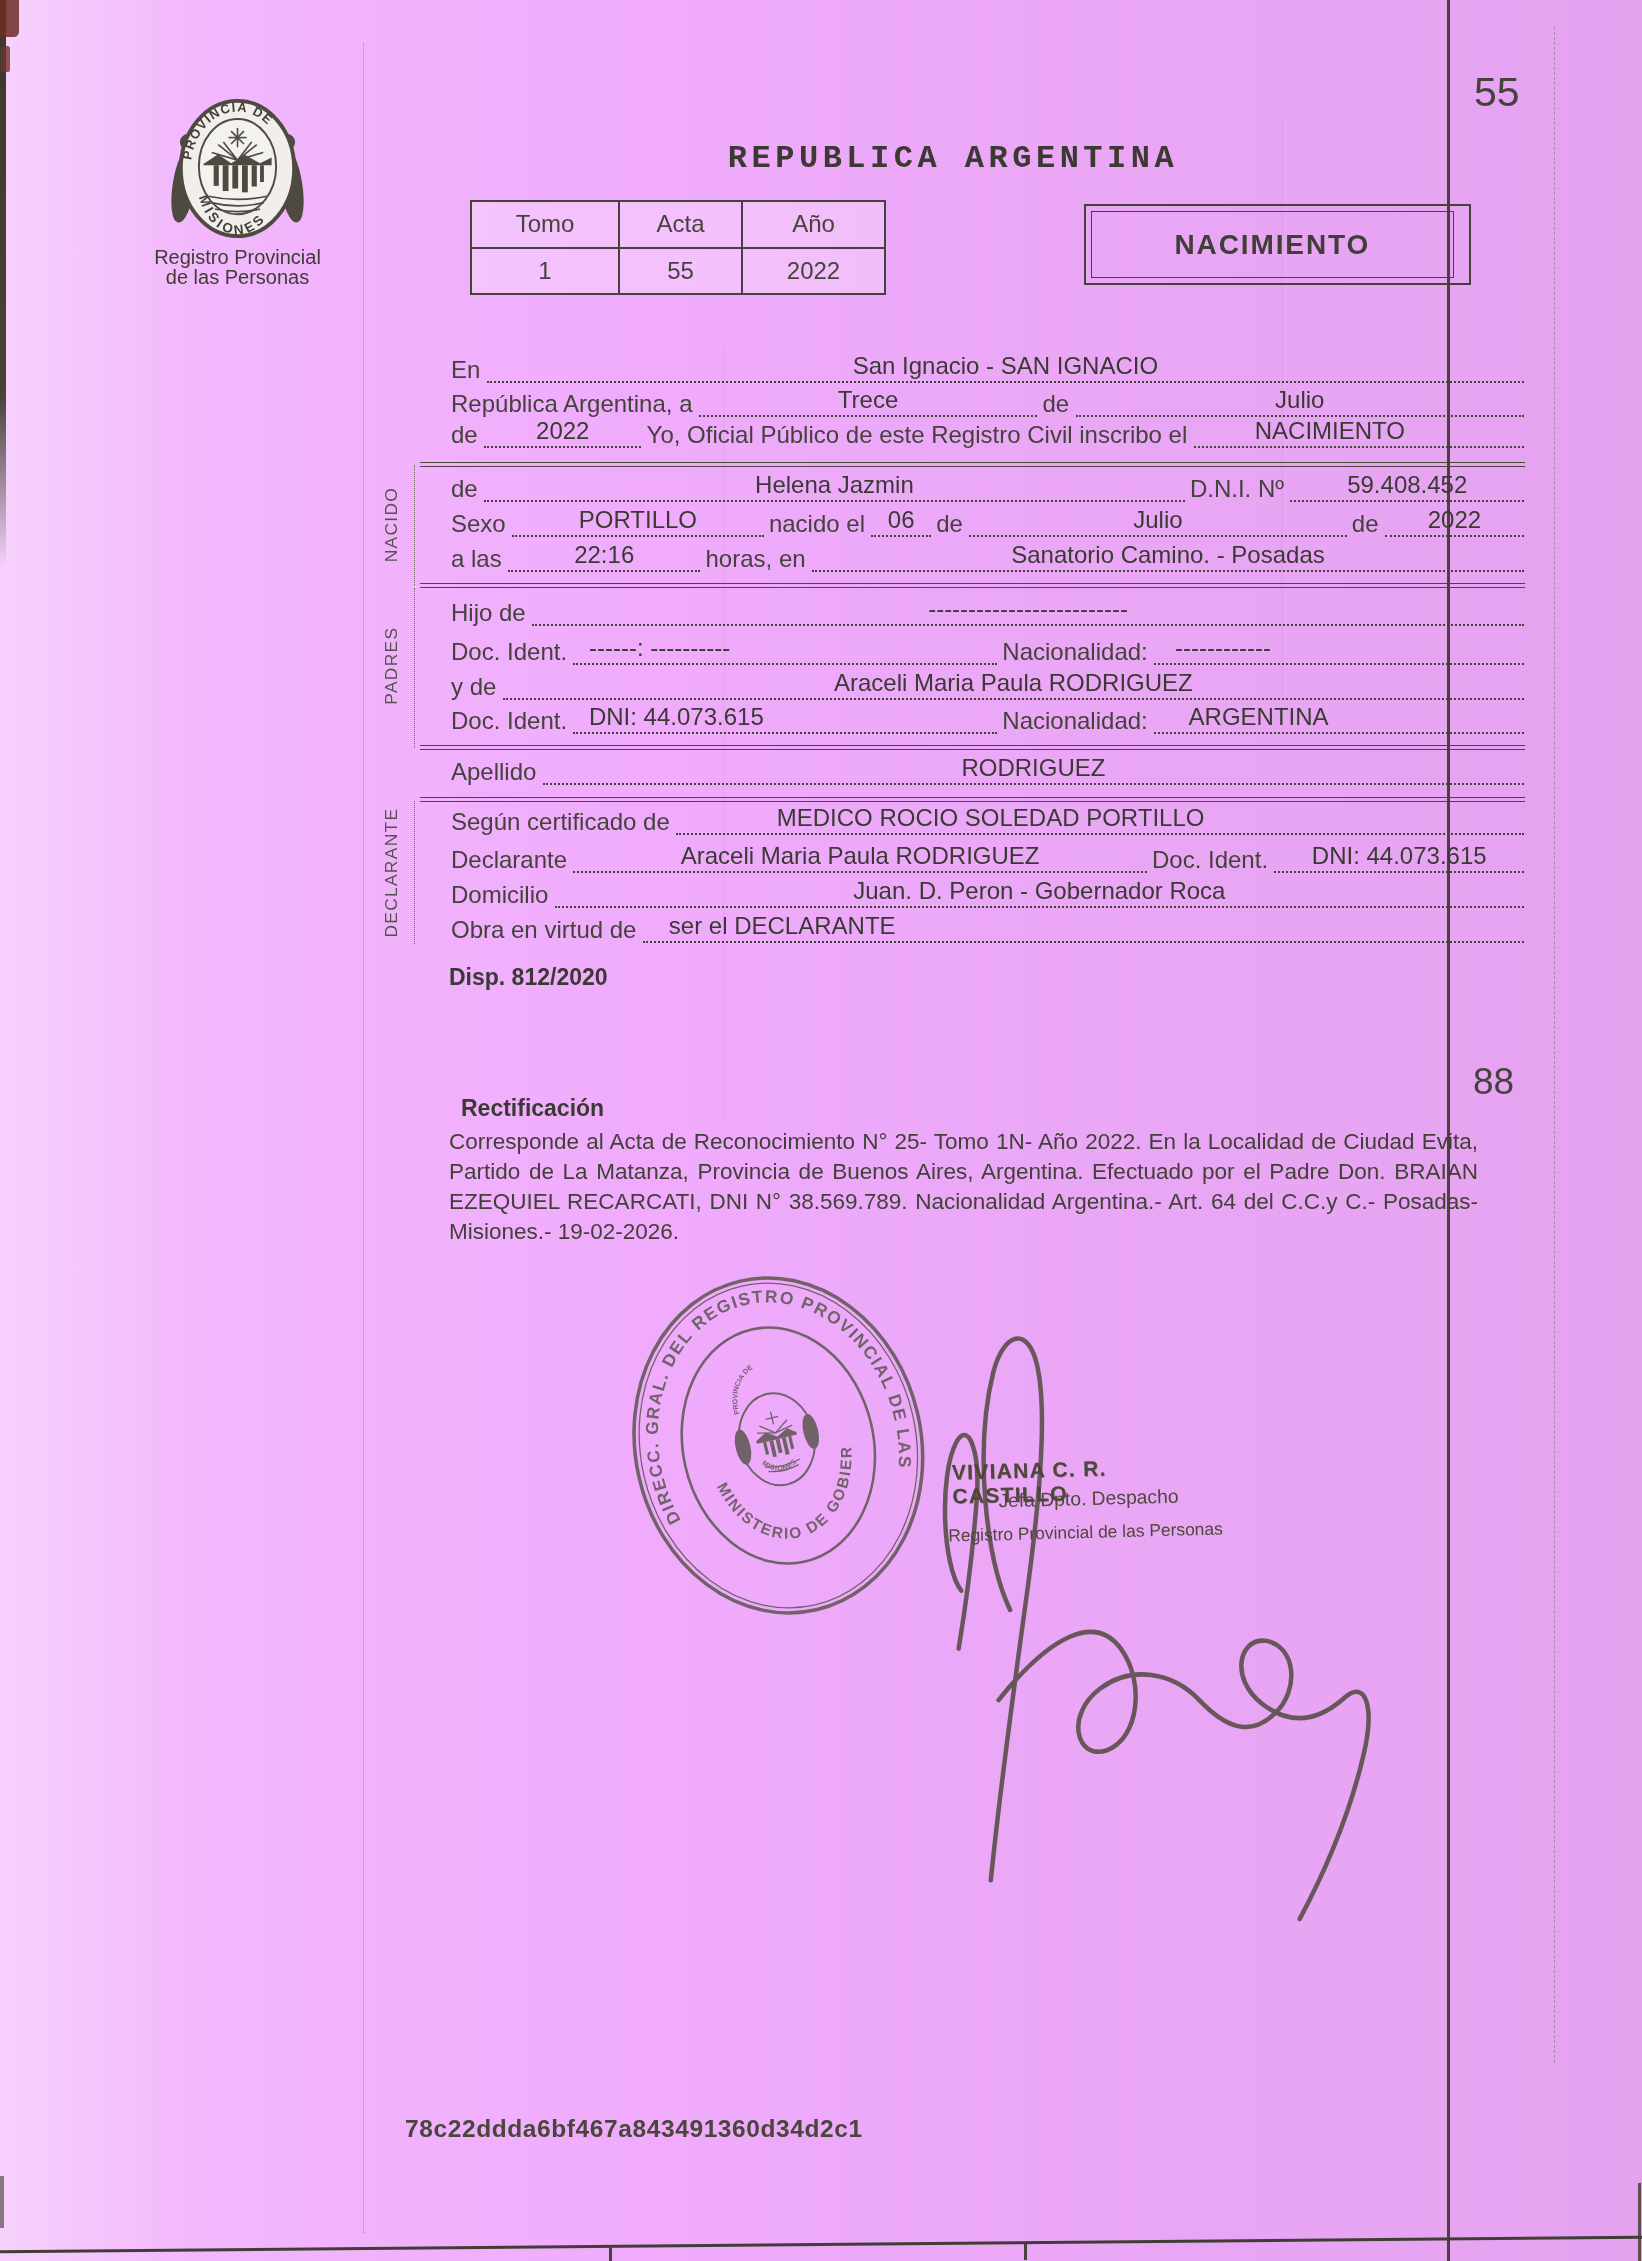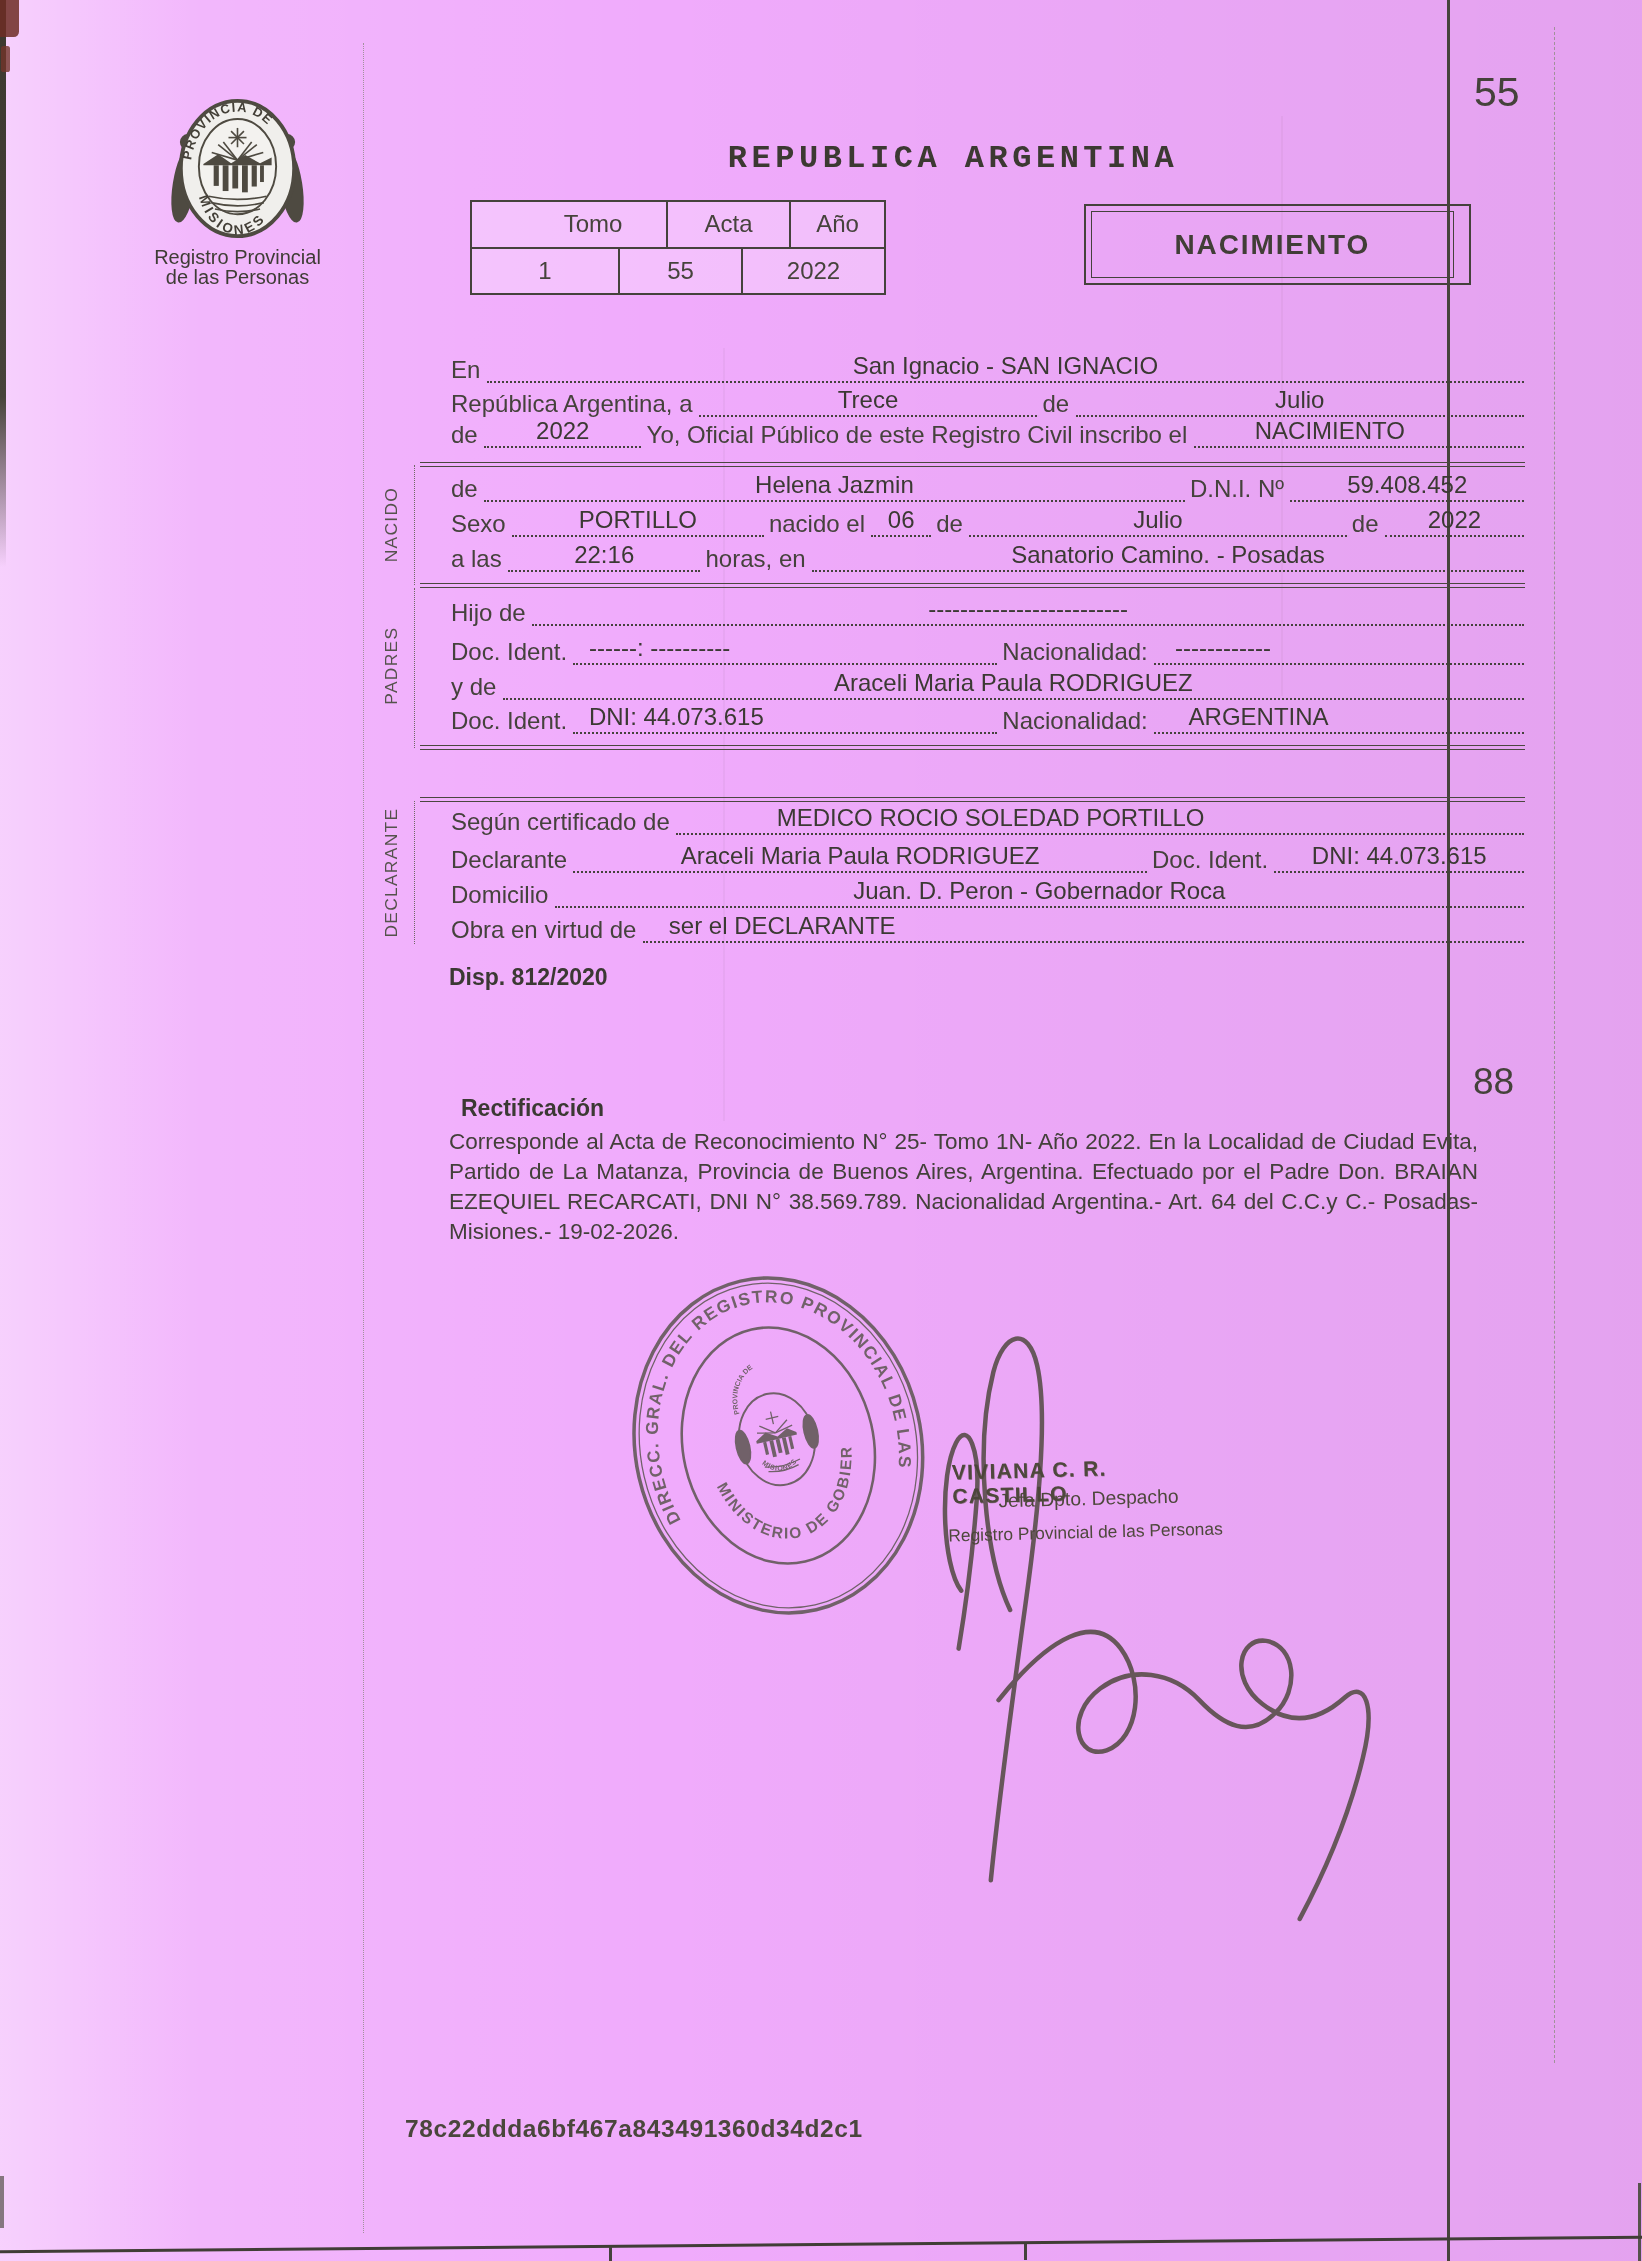--- a/index.html
+++ b/index.html
@@ -29,21 +29,21 @@
   .seal-caption{position:absolute;left:131px;top:247px;width:213px;text-align:center;
         font-size:20px;line-height:20px;color:#3f3c35;}
 
   .title{position:absolute;left:702px;top:140px;width:502px;text-align:center;
         font-family:"Liberation Mono",monospace;font-weight:bold;font-size:32px;letter-spacing:4.5px;color:#3c3932;}
 
   
   .ttable{position:absolute;left:470px;top:200px;width:412px;height:91px;border:2.6px solid #45423c;
         display:flex;flex-direction:column;background:rgba(255,255,255,.25);}
   .ttable .trow{display:flex;flex:1;}
-  .ttable .trow.hdr{border-bottom:2.6px solid #45423c;padding-left:48px;}
+  .ttable .trow.hdr{border-bottom:2.6px solid #45423c;}
   .ttable .cell{display:flex;align-items:center;justify-content:center;font-size:24px;color:#46433c;}
   .ttable .c1{width:146px;border-right:2.6px solid #45423c;}
   .ttable .c2{width:121px;border-right:2.6px solid #45423c;}
   .ttable .c3{flex:1;}
 
   
   .nbox{position:absolute;left:1084px;top:204px;width:383px;height:77px;border:2.6px solid #45423c;}
   .nbox-inner{position:absolute;left:5.2px;top:5.2px;right:15.5px;bottom:5.2px;border:1.9px solid #45423c;
         display:flex;align-items:center;justify-content:center;font-size:28px;font-weight:bold;letter-spacing:1.9px;color:#413e37;}
 
@@ -285,20 +285,26 @@
       <span class="val v-left">DNI: 44.073.615</span>
     </div>
     <span class="lbl mid">Nacionalidad:</span>
     <div class="fill" style="flex:55;">
       <span class="val v-pr250">ARGENTINA</span>
     </div>
   </div>
 
   <div class="drule" style="top:745px;"></div>
 
+  <div class="frow" style="left:451px;top:749px;width:1073px;">
+    <span class="lbl">Apellido</span>
+    <div class="fill" style="flex:1;">
+      <span class="val">RODRIGUEZ</span>
+    </div>
+  </div>
 
   <div class="drule" style="top:797px;"></div>
 
   <div class="vlabel" style="top:863px;">DECLARANTE</div>
   <div class="vsep" style="top:801px;height:143px;"></div>
 
   <div class="frow" style="left:451px;top:799px;width:1073px;">
     <span class="lbl">Según certificado de</span>
     <div class="fill" style="flex:1;">
       <span class="val v-pr340">MEDICO ROCIO SOLEDAD PORTILLO</span>

